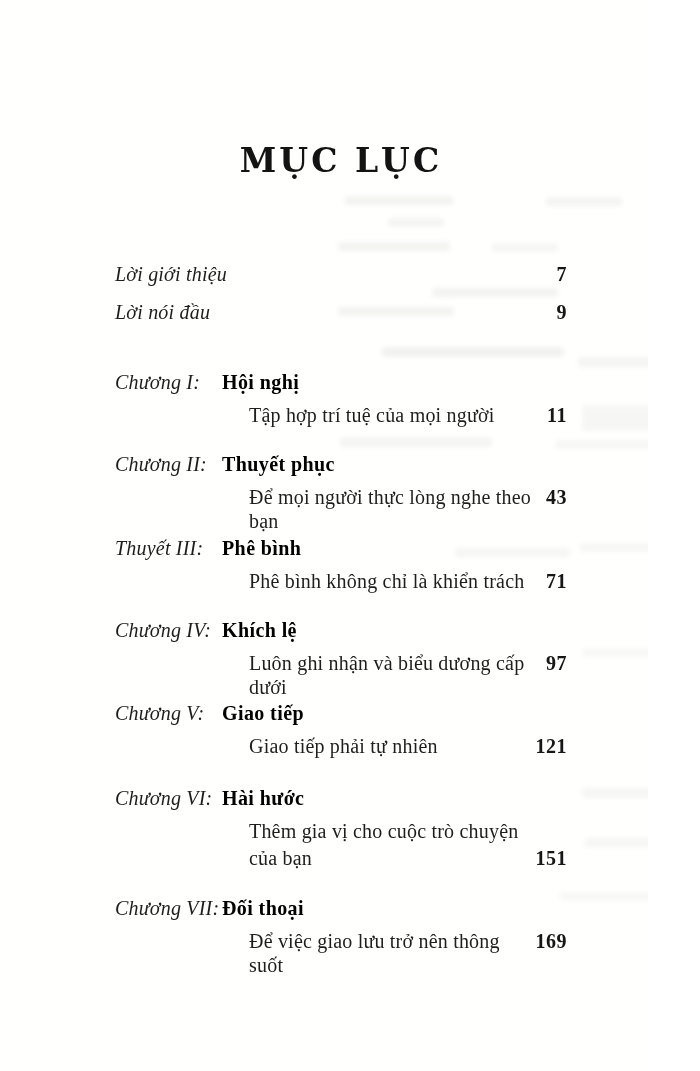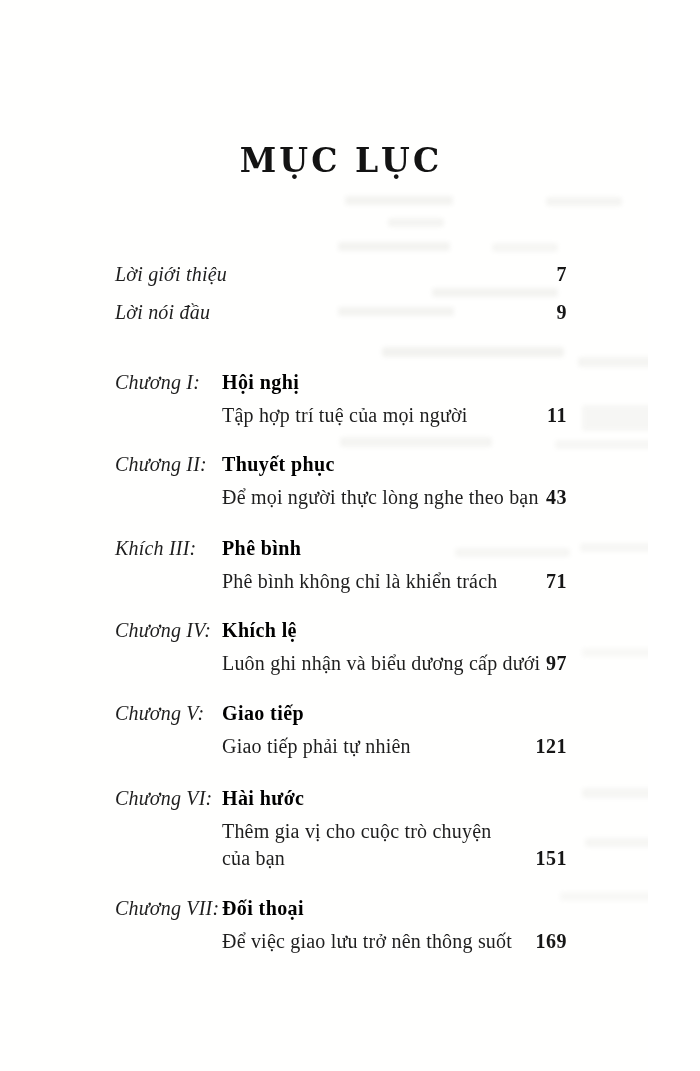--- a/index.html
+++ b/index.html
@@ -88,20 +88,21 @@
   }
   .sub-row.first {
     margin-top: 9px;
   }
   .sub-row.cont {
     margin-top: 3px;
     justify-content: space-between;
   }
   .sub-text {
     letter-spacing: 0.2px;
+    margin-left: 27px;
   }
 </style>
 </head>
 <body>
 
 <div class="page">
 
   <div class="smudge" style="left:345px;top:196px;width:108px;height:9px;opacity:.10"></div>
   <div class="smudge" style="left:546px;top:197px;width:76px;height:9px;opacity:.09"></div>
   <div class="smudge" style="left:388px;top:218px;width:56px;height:9px;opacity:.09"></div>
@@ -149,21 +150,21 @@
           <span class="ch-label">Chương II:</span>
           <span class="ch-title">Thuyết phục</span>
         </div>
         <div class="sub-row first">
           <span class="sub-text">Để mọi người thực lòng nghe theo bạn</span>
           <span class="page-num">43</span>
         </div>
       </div>
       <div class="chapter" style="top: 536px;">
         <div class="ch-head">
-          <span class="ch-label">Khích III:</span>
+          <span class="ch-label">Thuyết III:</span>
           <span class="ch-title">Phê bình</span>
         </div>
         <div class="sub-row first">
           <span class="sub-text">Phê bình không chỉ là khiển trách</span>
           <span class="page-num">71</span>
         </div>
       </div>
       <div class="chapter" style="top: 618px;">
         <div class="ch-head">
           <span class="ch-label">Chương IV:</span>

